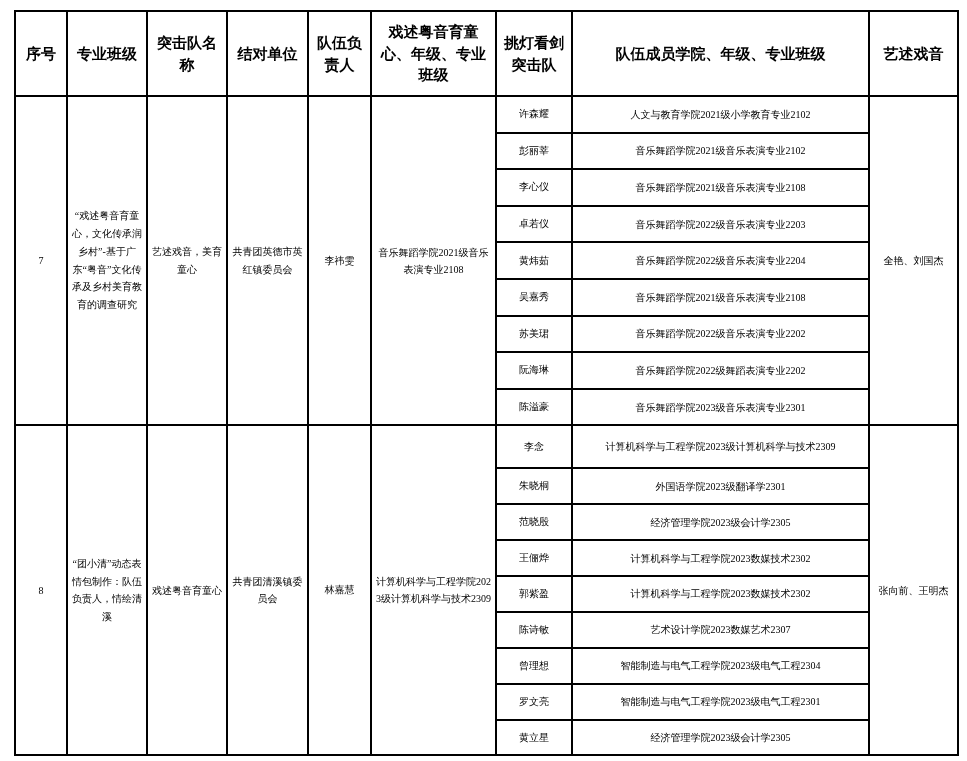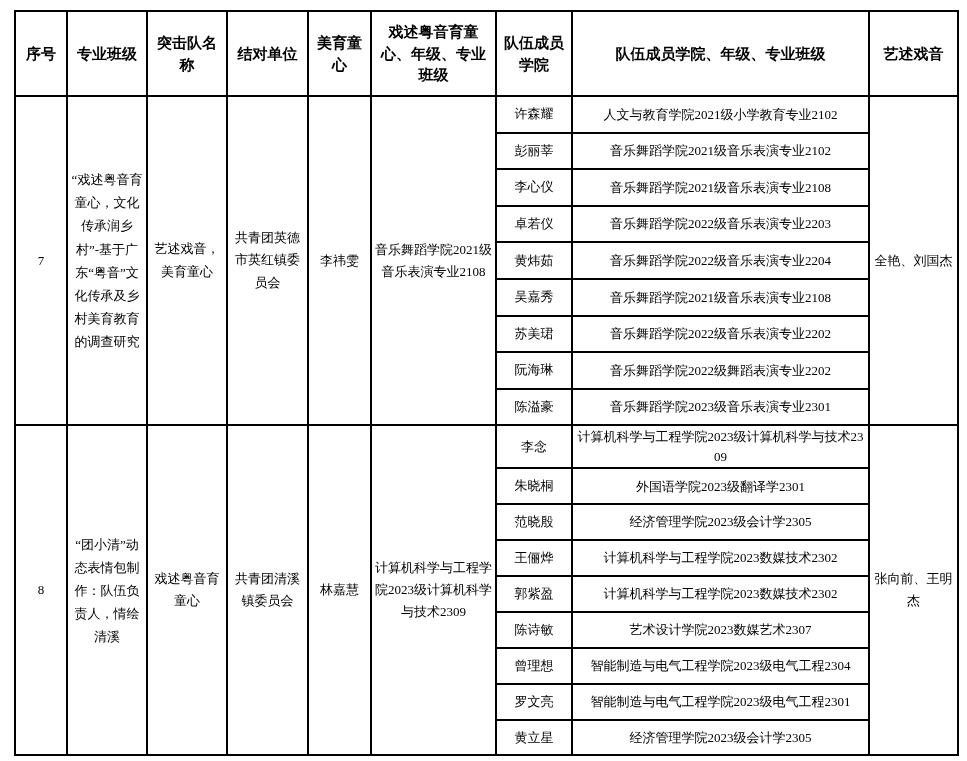--- a/index.html
+++ b/index.html
@@ -13,21 +13,21 @@
     border-collapse:collapse; table-layout:fixed; width:943px;
   }
   table.roster th, table.roster td {
     border:2px solid #000; text-align:center; vertical-align:middle;
     overflow:hidden; word-break:break-all;
   }
   table.roster th {
     font-family:"Liberation Sans","DejaVu Sans",sans-serif;
     font-weight:bold; font-size:15px; line-height:1.45; padding:2px 3px;
   }
-  table.roster td { font-size:13px; padding:1px 2px; }
+  table.roster td { font-size:10px; padding:1px 2px; }
   tr.header-row { height:85px; }
   .seq-cell { font-size:14px; }
   .work-cell { line-height:1.78; padding:0 5px; }
   .team-cell { line-height:1.75; padding:0 4px; }
   .unit-cell { line-height:1.75; padding:0 4px; }
   .leader-cell { padding:0 2px; }
   .leader-class-cell { line-height:1.7; padding:0 5px; }
   .member-name-cell { padding:0 3px; }
   .member-class-cell { font-size:12.5px; line-height:1.5; padding:0 4px; }
   .advisor-cell { line-height:1.7; padding:0 7px; }
@@ -47,23 +47,23 @@
       <col style="width:76px">
         <col style="width:297px">
         <col style="width:89px">
     </colgroup>
     <thead>
       <tr class="header-row">
         <th>序号</th>
         <th>专业班级</th>
         <th>突击队名称</th>
         <th>结对单位</th>
-        <th>美育童心</th>
+        <th>队伍负责人</th>
         <th>戏述粤音育童心、年级、专业班级</th>
-        <th>队伍成员学院</th>
+        <th>挑灯看剑突击队</th>
         <th>队伍成员学院、年级、专业班级</th>
         <th>艺述戏音</th>
       </tr>
     </thead>
     <tbody id="tbody">
         <tr style="height: 36.6px;">
           <td class="seq-cell" rowspan="9">7</td>
           <td class="work-cell" rowspan="9">“戏述粤音育童心，文化传承润乡村”-基于广东“粤音”文化传承及乡村美育教育的调查研究</td>
           <td class="team-cell" rowspan="9">艺述戏音，美育童心</td>
           <td class="unit-cell" rowspan="9">共青团英德市英红镇委员会</td>

